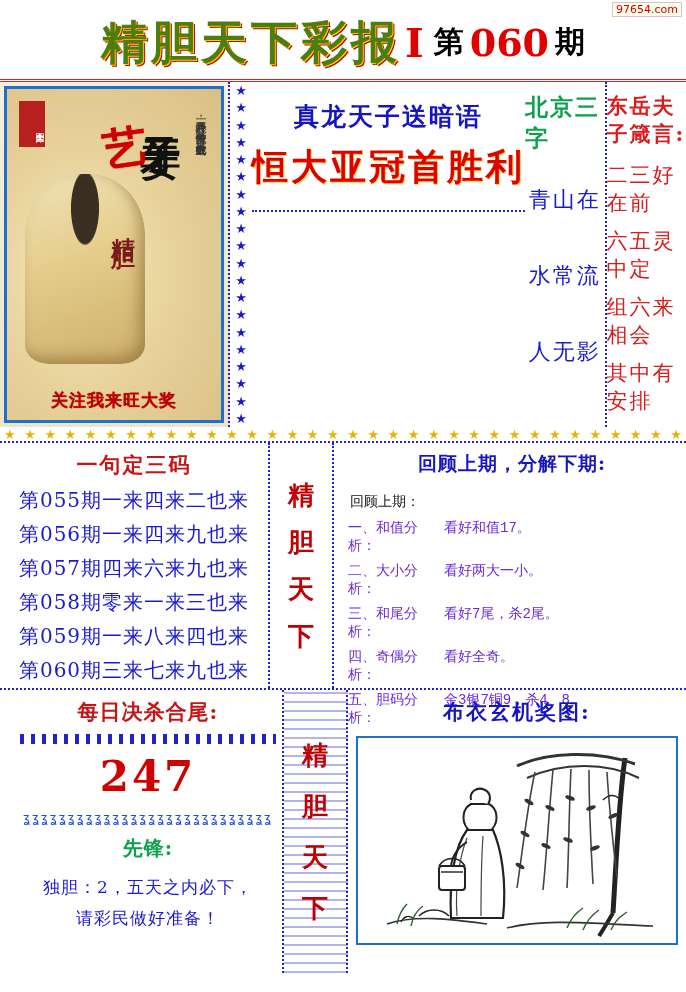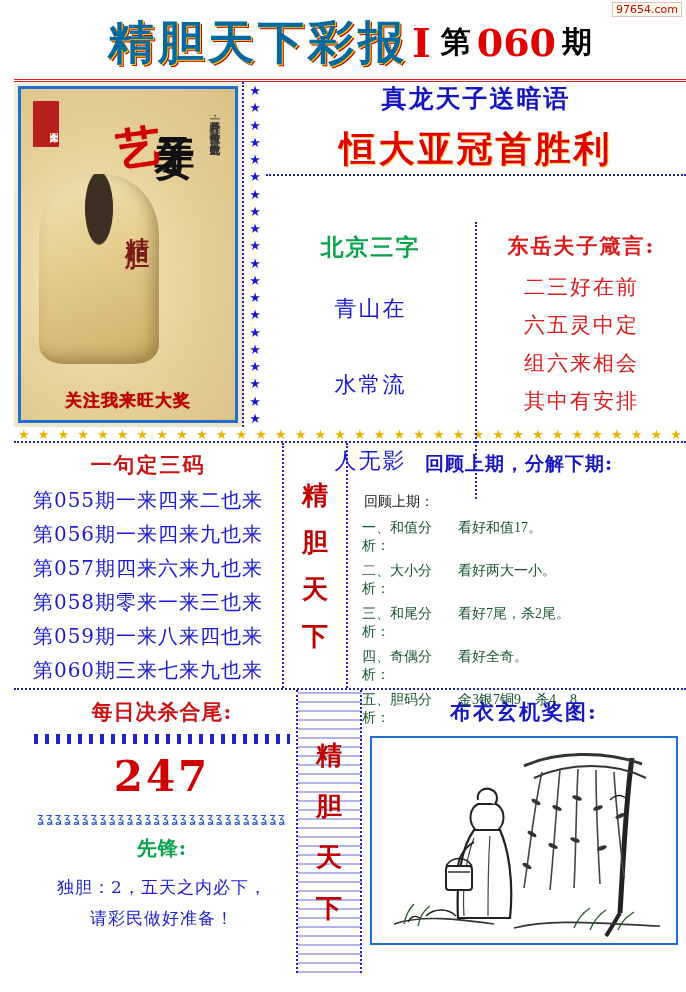--- a/index.html
+++ b/index.html
@@ -3,40 +3,40 @@
 <meta charset="utf-8">
 <style>
   html,body{margin:0;padding:0;}
   body{
     width:686px;height:992px;
     background:#fff;
     font-family:"DejaVu Sans","Liberation Sans",sans-serif;
     overflow:hidden;
     position:relative;
   }
-  .page{position:relative;width:686px;height:992px;box-sizing:border-box;padding-left:14px;}
+  .page{position:relative;width:686px;height:992px;box-sizing:border-box;}
 
   
   .watermark{
     position:absolute;top:2px;right:4px;
     font-size:11px;color:#c00;background:#ffe;
     border:1px solid #e0c0c0;padding:0 3px;z-index:50;
     letter-spacing:0px;
   }
 
   
   .header{
     position:relative;height:82px;
     border-bottom:3px double #d22;
     display:flex;align-items:center;justify-content:center;
     padding-top:6px;box-sizing:border-box;
   }
   .hdr-title{
     font-family:"DejaVu Serif","Liberation Serif",serif;
-    font-weight:bold;font-size:46px;color:#0369a1;
+    font-weight:bold;font-size:46px;color:#4d7c0f;
     letter-spacing:4px;
     text-shadow:1px 1px 0 #ffcf00,2px 2px 0 #b00;
   }
   .hdr-i{
     font-family:"DejaVu Serif",serif;font-size:40px;color:#e00000;
     font-weight:bold;margin:0 4px;
   }
   .hdr-di{font-size:30px;color:#000;font-weight:bold;margin:0 6px;}
   .hdr-num{font-size:38px;color:#e00000;font-weight:bold;font-family:"DejaVu Serif",serif;}
   .hdr-qi{font-size:30px;color:#000;font-weight:bold;margin-left:6px;}
@@ -101,21 +101,21 @@
     font-size:17px;color:#c00000;font-weight:bold;letter-spacing:1px;
     text-shadow:0 0 1px #900;
   }
   .stars-col{
     width:22px;
     display:flex;flex-direction:column;align-items:center;justify-content:space-around;
     background:#fff;
   }
   .stars-col span{color:#1818c8;font-size:13px;line-height:13px;}
 
-  .sec1-right{flex:1;display:flex;flex-direction:column;gap:46px;}
+  .sec1-right{flex:1;display:flex;flex-direction:row;}
   .banner{
     height:128px;border-bottom:2px dotted #2222cc;
     display:flex;flex-direction:column;align-items:center;justify-content:center;
   }
   .banner-top{
     font-family:"DejaVu Serif",serif;font-weight:bold;font-size:25px;
     color:#1616c0;letter-spacing:2px;margin-bottom:10px;
   }
   .banner-main{
     font-family:"DejaVu Serif",serif;font-weight:bold;font-size:36px;
@@ -161,21 +161,21 @@
   .s2-mid span{
     font-family:"DejaVu Serif",serif;font-weight:bold;font-size:26px;
     color:#c00000;margin:6px 0;
   }
   .s2-right{flex:1;padding:8px 10px 0 14px;box-sizing:border-box;}
   .s2-r-title{
     font-family:"DejaVu Serif",serif;font-weight:bold;font-size:19px;
     color:#1616c0;text-align:center;letter-spacing:1px;margin-bottom:16px;
   }
   .s2-r-sub{font-family:"DejaVu Serif",serif;font-size:14px;color:#111;margin:0 0 8px 2px;}
-  .ana-row{display:flex;font-family:Liberation Serif, serif;font-size:14px;color:#14532d;margin:7px 0;}
+  .ana-row{display:flex;font-family:Liberation Mono, monospace;font-size:14px;color:#6d28d9;margin:7px 0;}
   .ana-k{width:96px;}
   .ana-v{flex:1;}
 
   
   .sec3{display:flex;height:283px;}
   .s3-left{width:270px;border-right:2px dotted #2222cc;box-sizing:border-box;padding-top:8px;text-align:center;margin-left:14px;}
   .s3-title{
     font-family:"DejaVu Serif",serif;font-weight:bold;font-size:21px;
     color:#c81414;letter-spacing:1px;
   }

